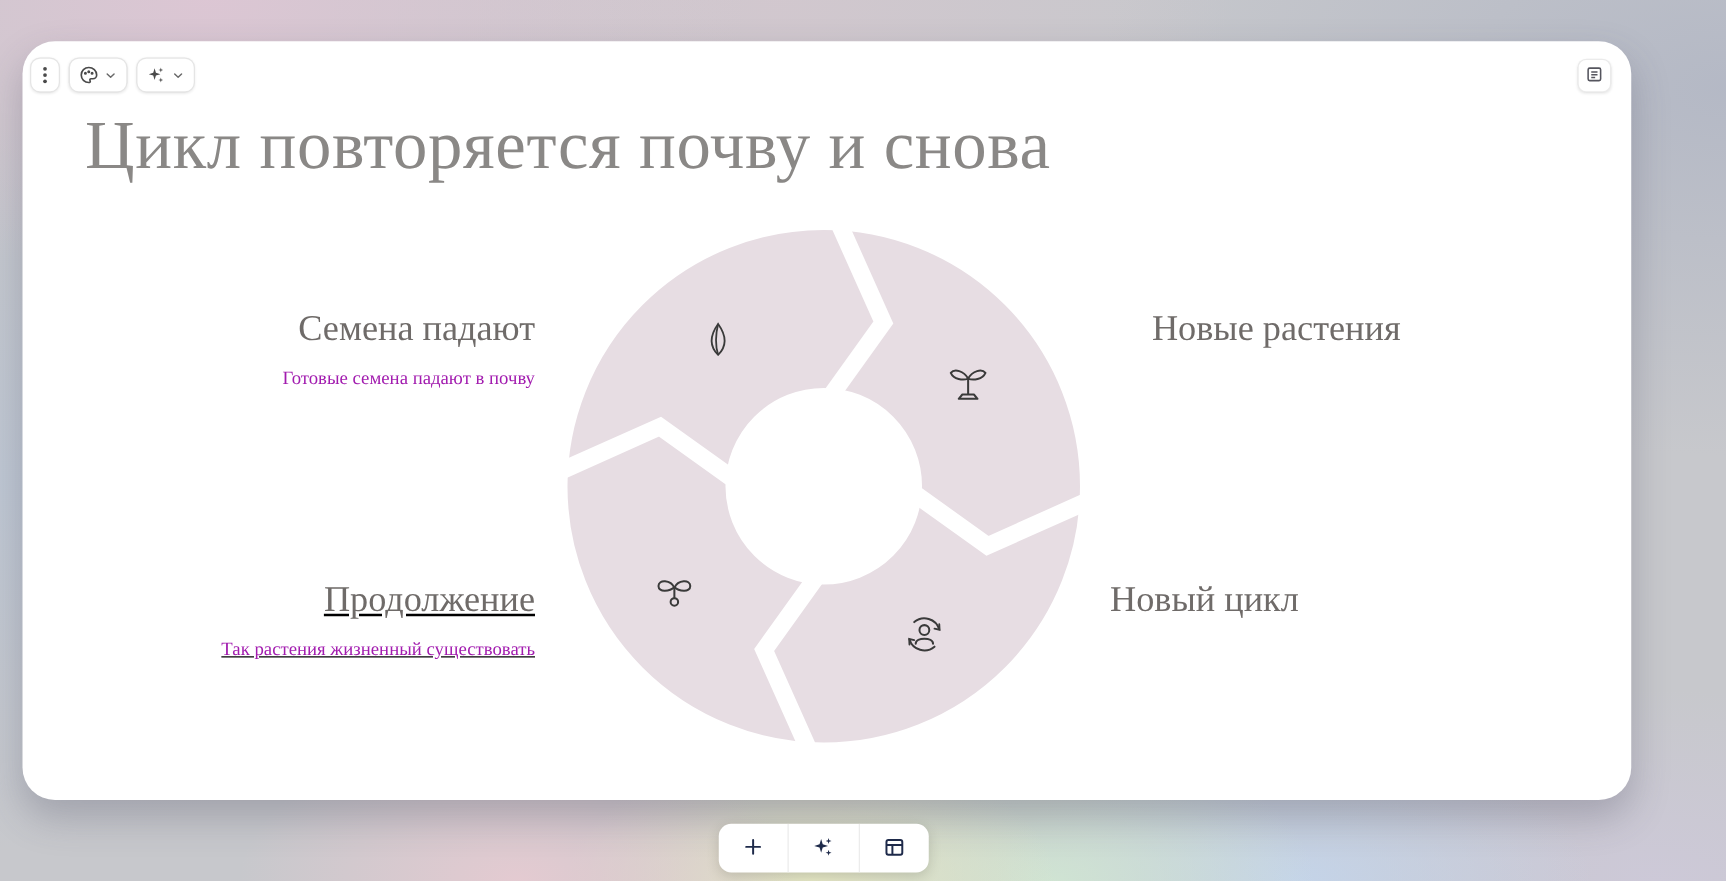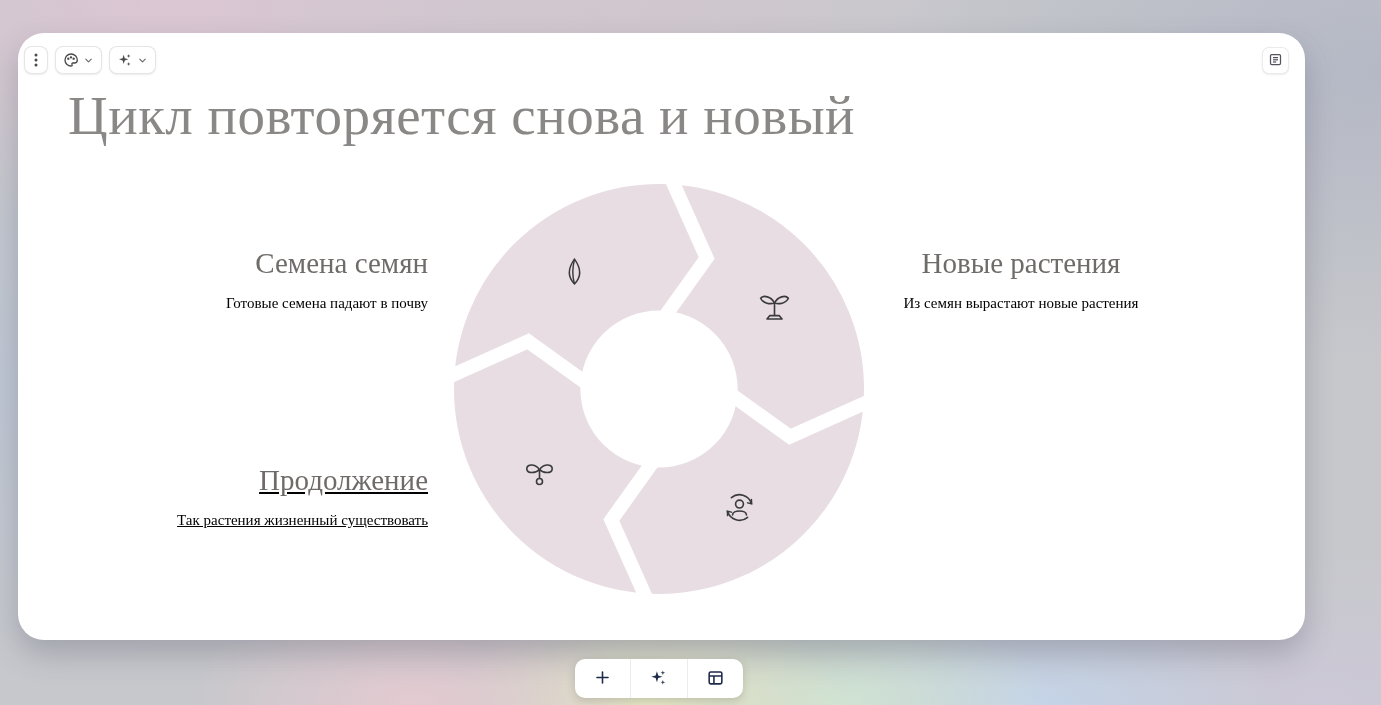--- a/index.html
+++ b/index.html
@@ -41,21 +41,21 @@
     display:flex; align-items:center; justify-content:center;
     box-shadow:0 1px 2px rgba(0,0,0,0.08); color:#55555e; z-index:5; cursor:pointer;
   }
   
   .slide-title {
     position:absolute; left:68px; top:84px; width:1100px;
     font-size:55px; font-weight:400; color:#8a8886; letter-spacing:0.5px;
   }
   .section { position:absolute; }
   .section h2 { font-size:29px; font-weight:400; color:#6f6b69; margin-bottom:15px; }
-  .section p  { font-size:15px; color:#000000; }
+  .section p  { font-size:15px; color:#a21caf; }
   .sec-tl { left:108px;  top:247px; width:320px; text-align:right; }
   .sec-tr { left:856px;  top:247px; width:330px; text-align:center; }
   .sec-bl { left:88px;   top:464px; width:340px; text-align:right;text-decoration:underline; }
   .sec-br { left:888px;  top:464px; width:330px; text-align:left; }
   .cycle-svg { position:absolute; left:452px; top:182px; }
   .cycle-icon { position:absolute; color:#3a3a3a; }
   .icon-seed    { left:558px; top:255px; }
   .icon-sprout  { left:756px; top:289px; }
   .icon-germ    { left:521px; top:454px; }
   .icon-person  { left:721px; top:489px; }
@@ -125,35 +125,35 @@
     <span>
       <svg width="15" height="15" viewBox="0 0 24 24" fill="none" stroke="#55555e" stroke-width="2">
         <rect x="4" y="4" width="16" height="16" rx="2"></rect>
         <line x1="8" y1="9" x2="16" y2="9"></line>
         <line x1="8" y1="12.5" x2="16" y2="12.5"></line>
         <line x1="8" y1="16" x2="13" y2="16"></line>
       </svg>
     </span>
   </button>
 
-  <h1 class="slide-title">Цикл повторяется снова и новый</h1>
+  <h1 class="slide-title">Цикл повторяется почву и снова</h1>
 
   <div class="section sec-tl">
-    <h2>Семена семян</h2>
+    <h2>Семена падают</h2>
     <p>Готовые семена падают в почву</p>
   </div>
   <div class="section sec-tr">
     <h2>Новые растения</h2>
-    <p>Из семян вырастают новые растения</p>
   </div>
   <div class="section sec-bl">
     <h2>Продолжение</h2>
     <p>Так растения жизненный существовать</p>
   </div>
   <div class="section sec-br">
+    <h2>Новый цикл</h2>
   </div>
 
   <svg class="cycle-svg" width="414" height="414" viewBox="0 0 416 416">
     <circle cx="208" cy="208" r="142.5" fill="none" stroke="#e7dde3" stroke-width="127"></circle>
 
     <g fill="none" stroke="#ffffff" stroke-width="14" stroke-linejoin="miter" stroke-linecap="butt">
       <polyline points="219.2,-5.7 255.9,76.4 211.7,138.1"></polyline>
       <polyline points="421.7,219.2 339.6,255.9 277.9,211.7"></polyline>
       <polyline points="196.8,421.7 160.1,339.6 204.3,277.9"></polyline>
       <polyline points="-5.7,196.8 76.4,160.1 138.1,204.3"></polyline>

